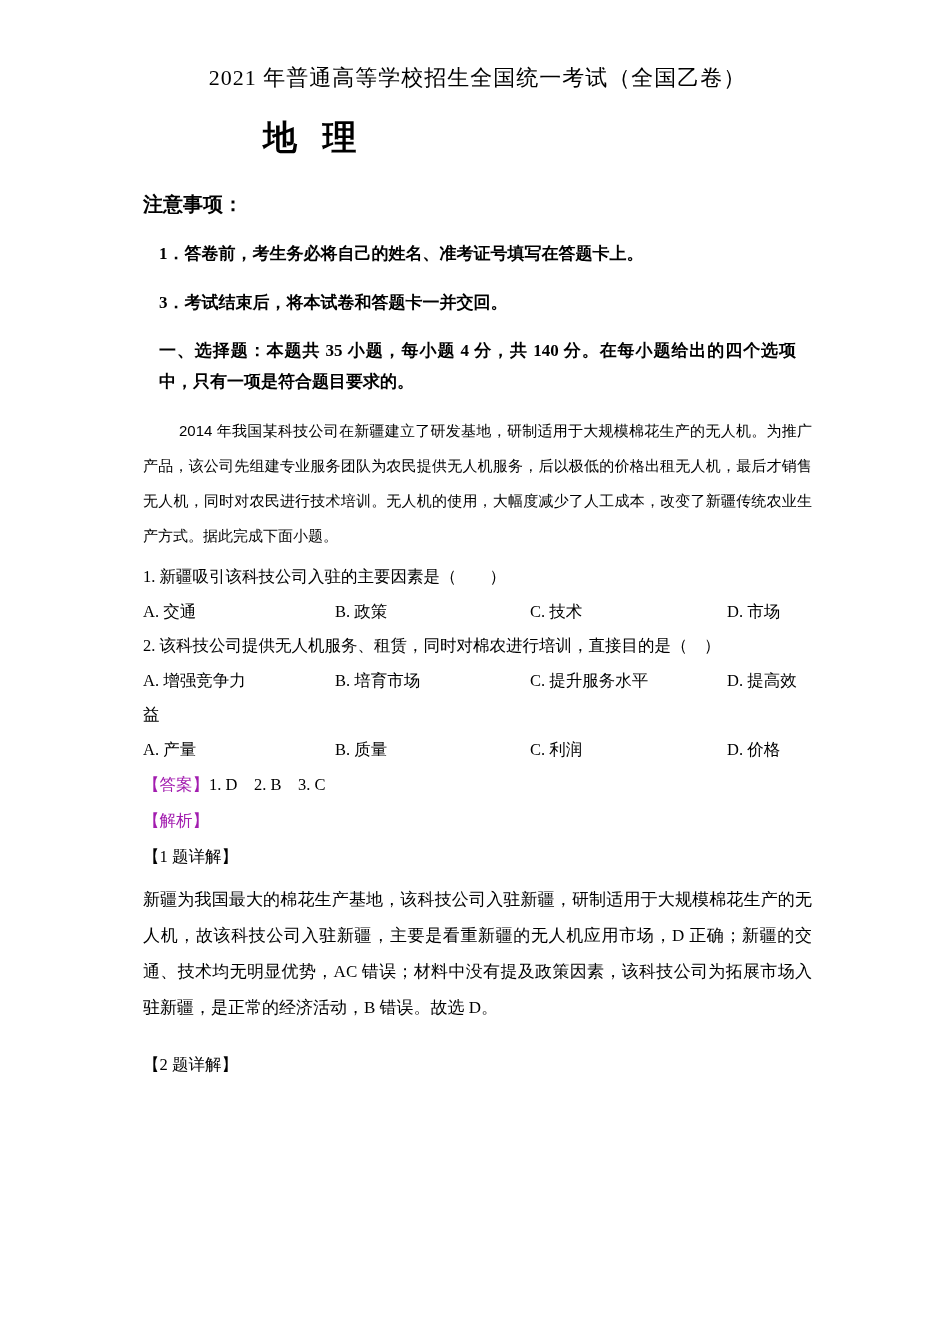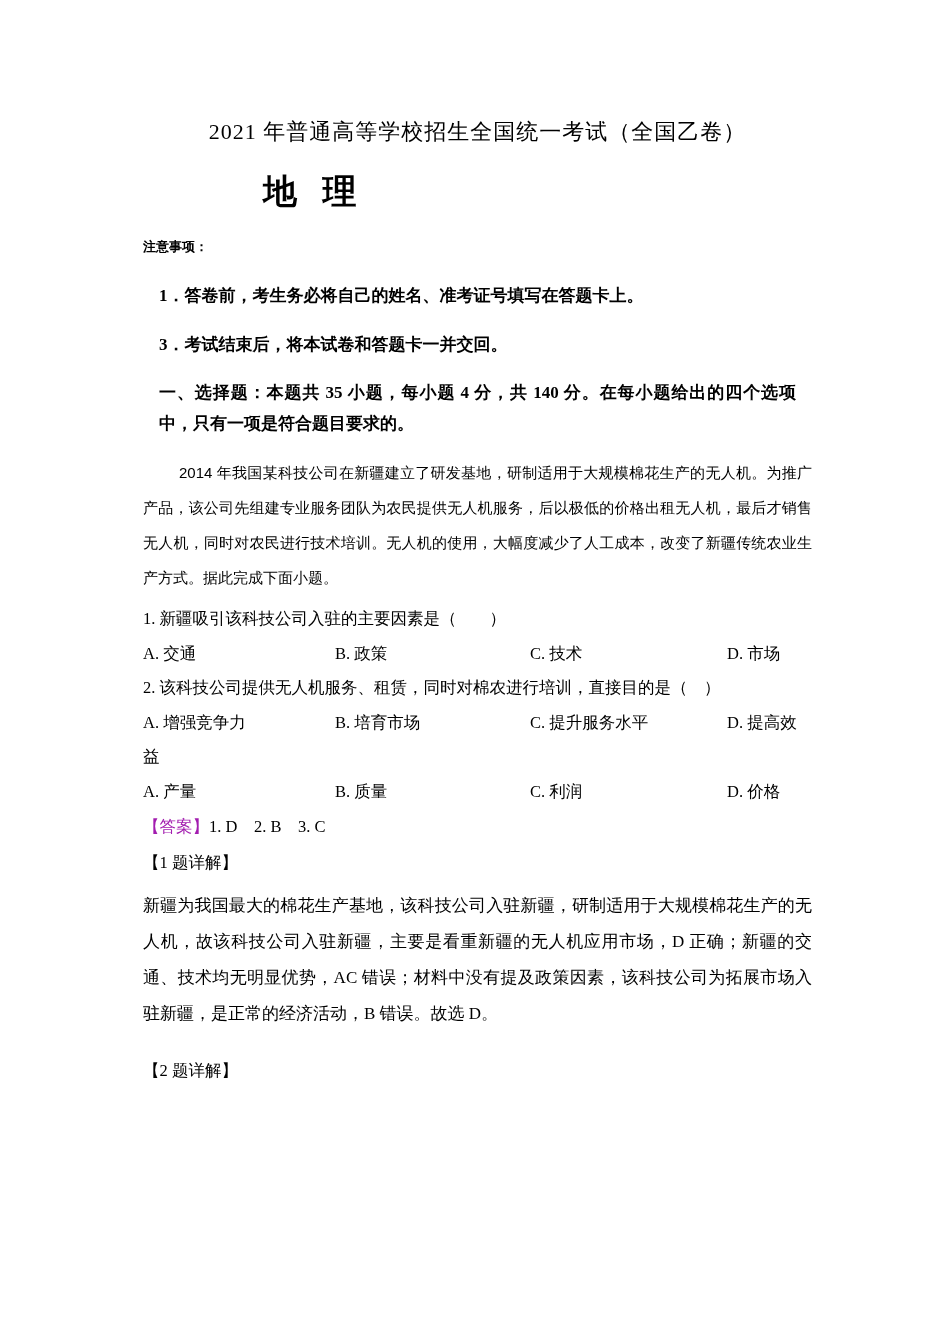--- a/index.html
+++ b/index.html
@@ -11,44 +11,44 @@
     width: 950px;
     height: 1344px;
     overflow: hidden;
     font-family: "Liberation Serif", "DejaVu Serif", serif;
     color: #000000;
   }
   .page {
     box-sizing: border-box;
     width: 950px;
     height: 988px;
-    padding: 118px 138px 40px 143px;
+    padding: 64px 138px 40px 143px;
     border-radius: 29px;
   }
   .doc-title {
     margin: 0;
     font-size: 22px;
     font-weight: normal;
     line-height: 28px;
     text-align: center;
     letter-spacing: 1px;
     white-space: nowrap;
   }
   .subject {
     margin: 24px 0 0 120px;
     font-size: 34px;
     font-weight: bold;
     line-height: 42px;
     letter-spacing: 8px;
     font-family: "Liberation Sans", "DejaVu Sans", sans-serif;
   }
   .notice-heading {
-    margin: 18px 0 0 0;
+    margin: 30px 0 0 0;
     font-weight: bold;
-    font-size: 13px;
+    font-size: 20px;
     line-height: 33px;
   }
   .notice-item, .section-heading {
     margin: 16px;
     font-weight: bold;
     font-size: 17px;
     line-height: 33px;
     text-align: justify;
   }
   .section-heading { line-height: 31px; }
@@ -136,20 +136,21 @@
 
   <div class="opts">
     <span class="opt">A. 产量</span>
     <span class="opt">B. 质量</span>
     <span class="opt">C. 利润</span>
     <span class="opt">D. 价格</span>
   </div>
 
   <p class="answer-line"><span class="tag-blue">【答案】</span><span>1. D    2. B    3. C</span></p>
 
+  <p class="tag-line tag-blue">【解析】</p>
 
 
   <p class="tag-line">【1 题详解】</p>
 
   <p class="explain">新疆为我国最大的棉花生产基地，该科技公司入驻新疆，研制适用于大规模棉花生产的无人机，故该科技公司入驻新疆，主要是看重新疆的无人机应用市场，D 正确；新疆的交通、技术均无明显优势，AC 错误；材料中没有提及政策因素，该科技公司为拓展市场入驻新疆，是正常的经济活动，B 错误。故选 D。</p>
 
   <p class="tag-line detail2">【2 题详解】</p>
 
 </div>
 

